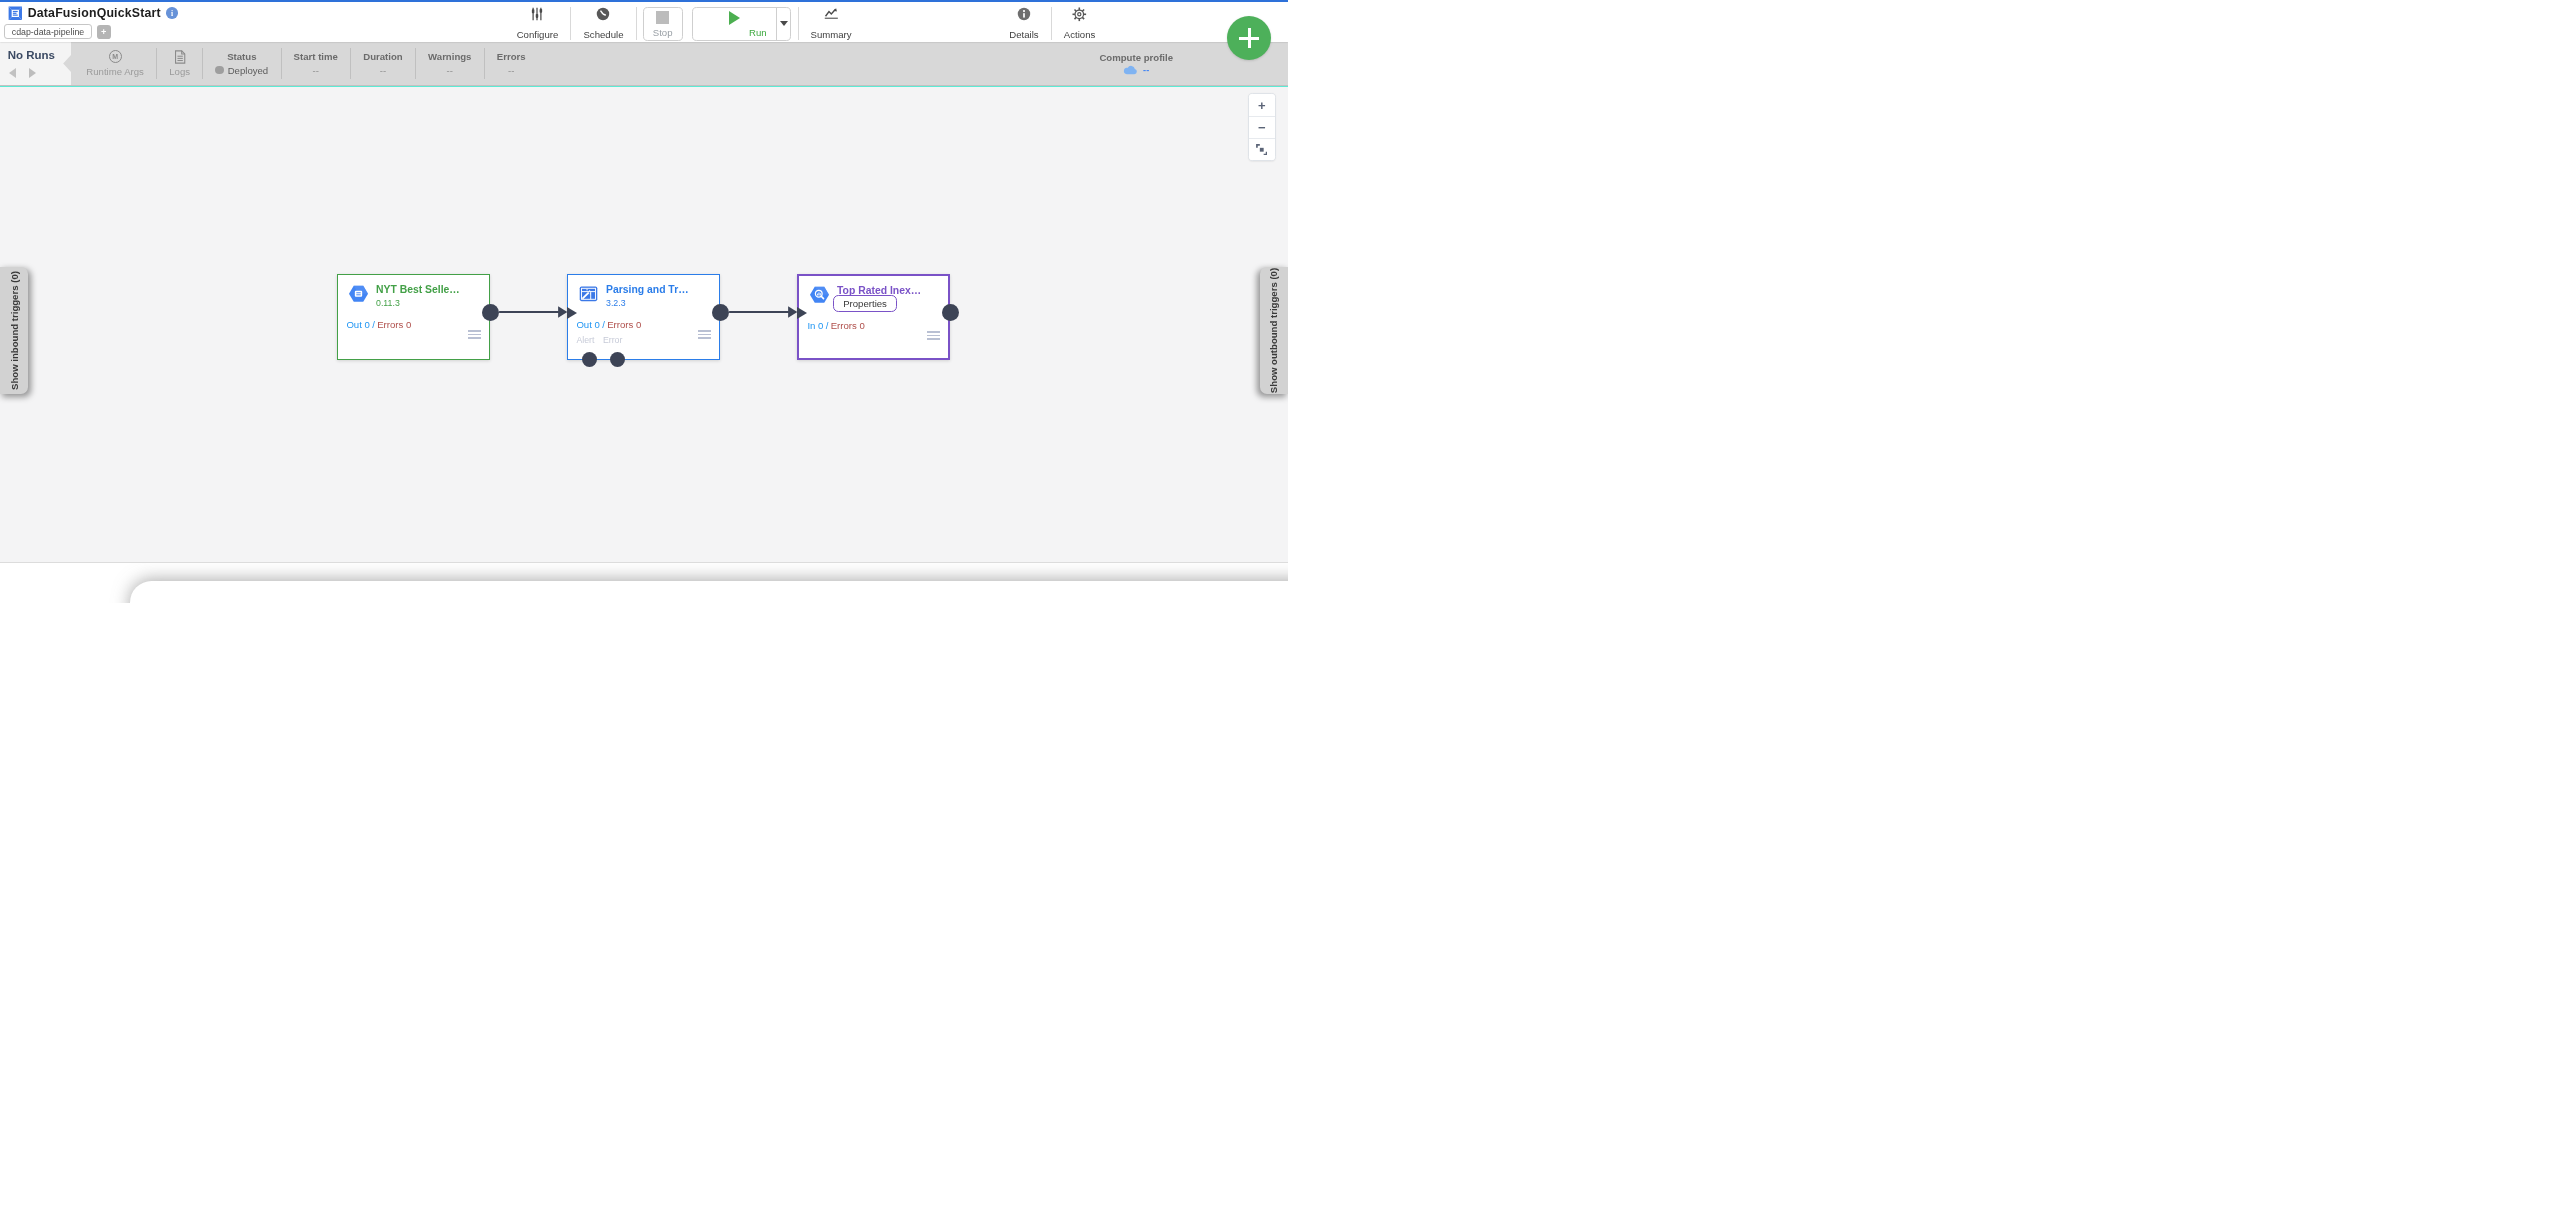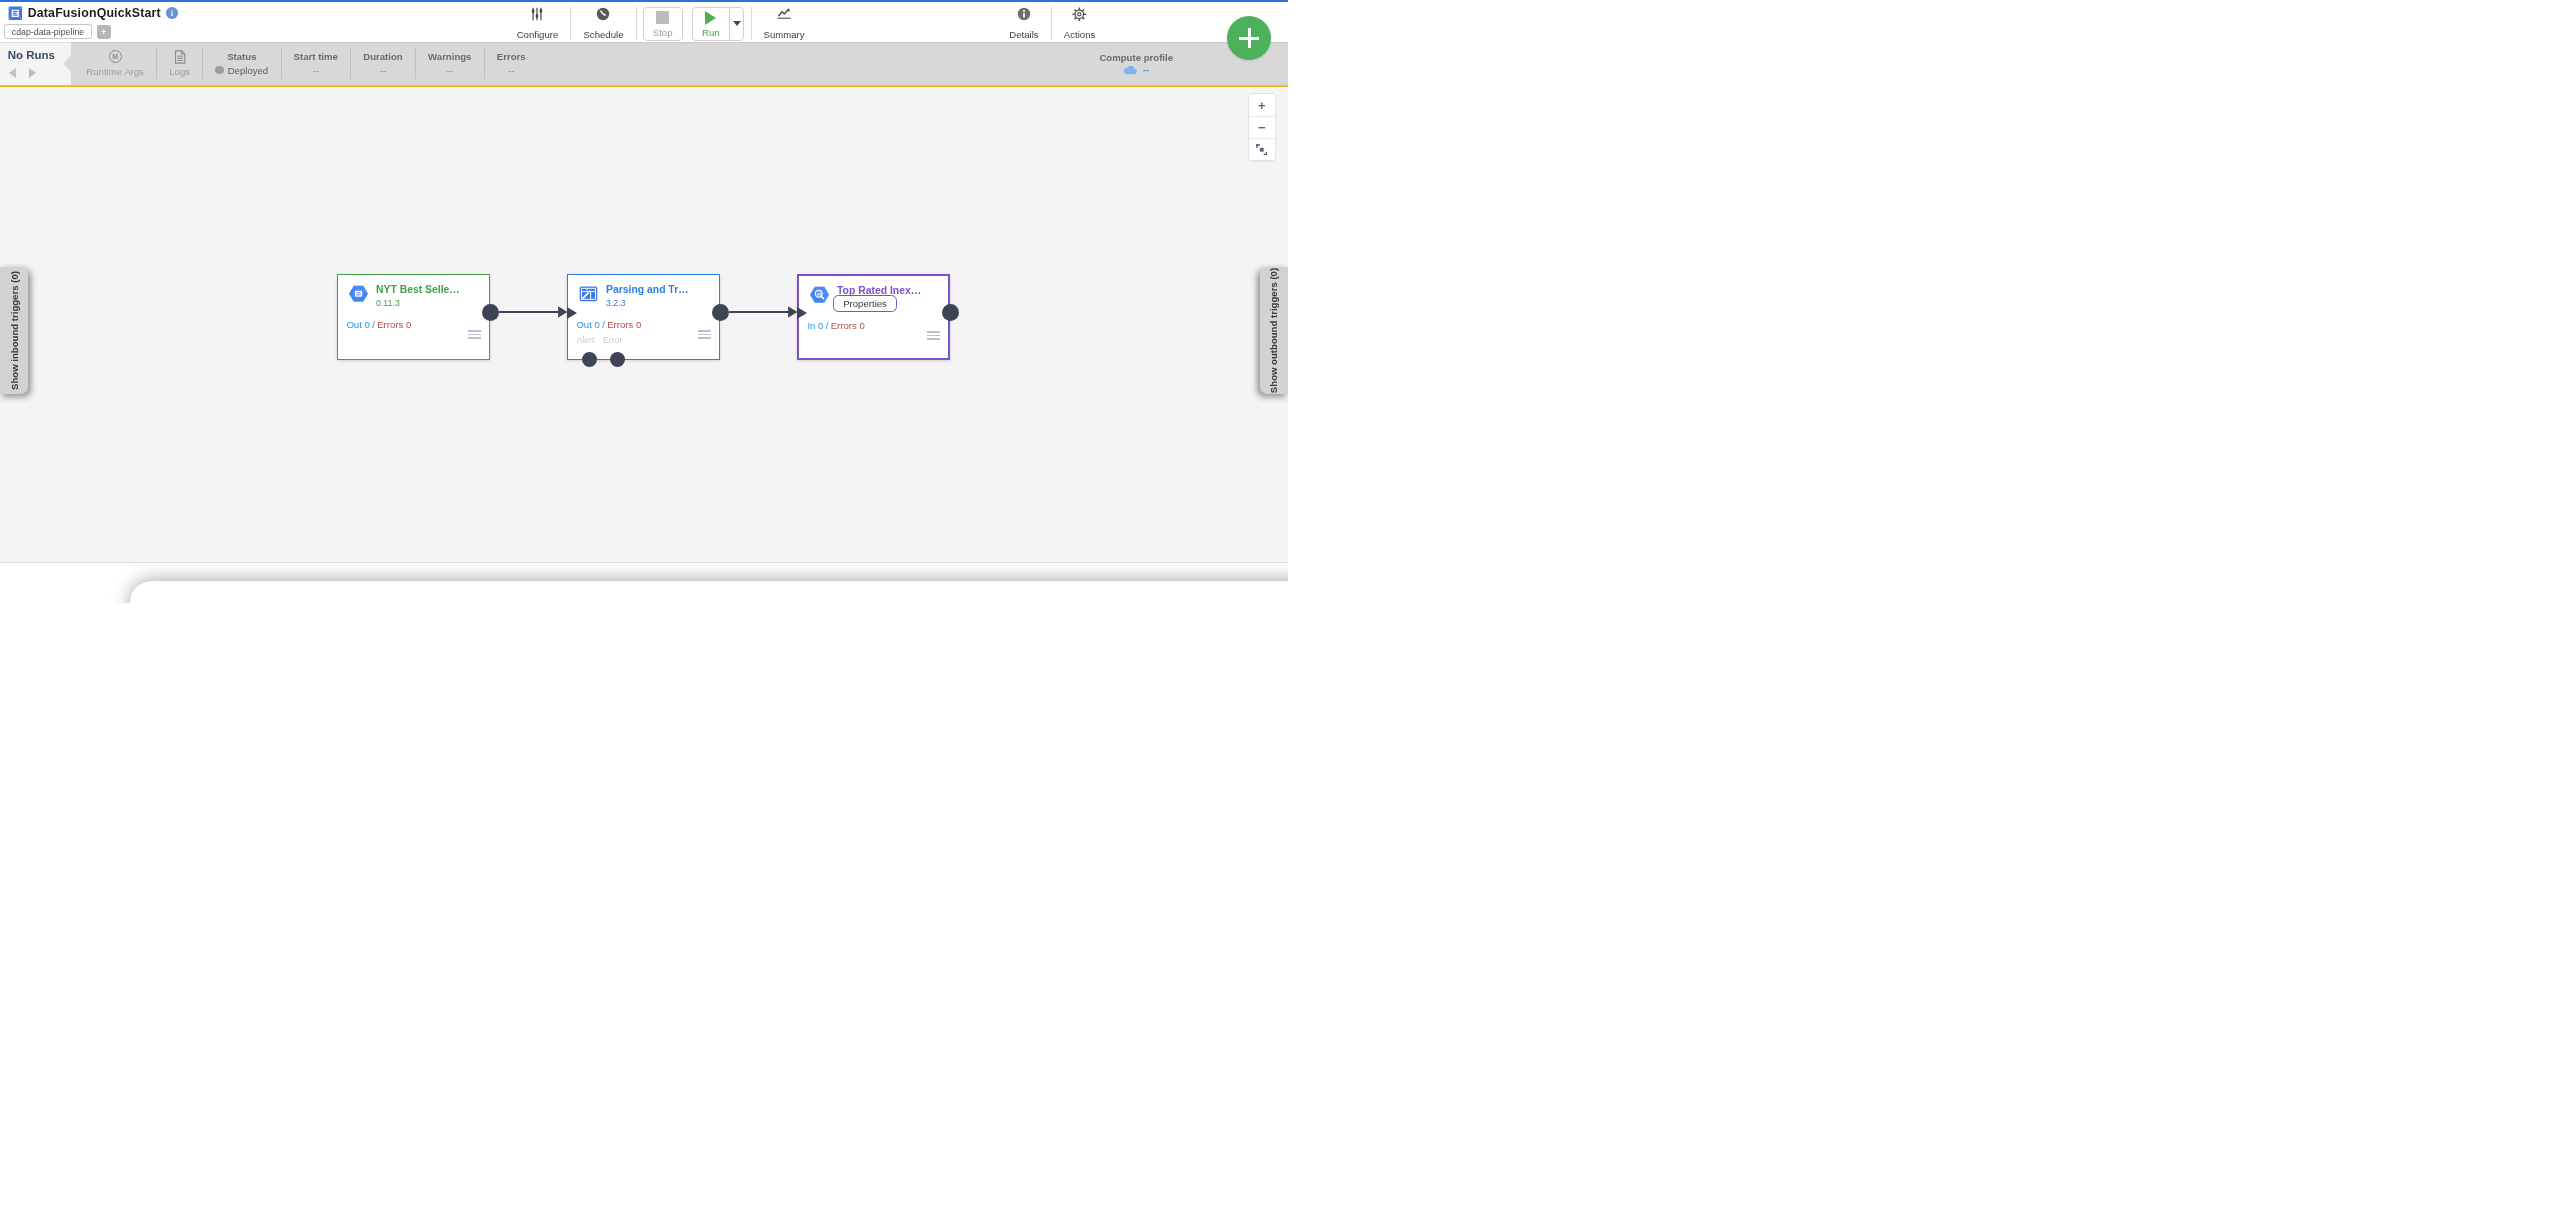--- a/index.html
+++ b/index.html
@@ -1,18 +1,18 @@
 <!DOCTYPE html>
 <html style="font-size:12.3px"><head>
 <meta charset="utf-8">
 <style>
   * { margin:0; padding:0; box-sizing:border-box; }
   html,body { width:1288px; height:603px; overflow:hidden; background:#fff;
     font-family:"Liberation Sans","DejaVu Sans",sans-serif; }
-  #app { position:relative; width:1288px; height:603px; background:#eab308; }
+  #app { position:relative; width:1288px; height:603px; background:#5eead4; }
 
   
   .header { position:absolute; top:0; left:0; right:0; height:42px; background:#fff;
     border-top:2.3px solid #2e71d9; z-index:5; box-shadow:0 0.8px 1.5px rgba(0,0,0,.18); }
   .brand { position:absolute; left:7.7px; top:3.8px; display:flex; align-items:center; gap:5.4px; }
   .logo { width:14.6px; height:14.6px; display:block; }
   .pipeline-title { font-size:12.3px; font-weight:bold; color:#1d1d1d; letter-spacing:0.2px; }
   .info-dot { width:11.5px; height:11.5px; border-radius:50%; background:#6792d8; color:#fff;
     font-size:7.7px; font-weight:bold; display:flex; align-items:center; justify-content:center;
     font-family:"Liberation Serif","DejaVu Serif",serif; }
@@ -26,21 +26,21 @@
   .tb-item { display:flex; flex-direction:column; align-items:center; justify-content:space-between;
     padding:0.8px 10.7px; cursor:pointer; }
   .tb-item .tb-label { font-size:9.6px; color:#3f3f3f; }
   .tb-sep { width:0.8px; background:#d9d9d9; margin:0.8px 1.5px; }
   .btn-box { display:flex; align-items:stretch; border:0.8px solid #cfcfcf; border-radius:4.6px;
     margin:0 4.6px; overflow:hidden; background:#fff; }
   .btn-main { display:flex; flex-direction:column; align-items:center; justify-content:space-between;
     padding:2.3px 9.2px 1.5px; cursor:pointer; }
   .btn-main .tb-label { font-size:9.6px; }
   .stop-label { color:#9aa0a6; }
-  .run-label { color:#3da93f; }
+  .run-label { color:#3da93f;margin-left:47px; }
   .stop-square { width:12.3px; height:12.3px; background:#bcbcbc; margin-top:1.5px; }
   .run-tri { width:0; height:0; border-left:11.5px solid #4caf50; border-top:7px solid transparent;
     border-bottom:7px solid transparent; margin-top:1.5px; }
   .caret-cell { display:flex; align-items:center; justify-content:center; width:14.6px;
     border-left:0.8px solid #cfcfcf; cursor:pointer; }
   .caret-down { width:0; height:0; border-top:5.4px solid #4a4a4a; border-left:4.6px solid transparent;
     border-right:4.6px solid transparent; }
   .right-tools { position:absolute; right:182px; top:4.6px; height:34px; display:flex; }
 
   .fab { position:absolute; left:1227px; top:16px; width:44px; height:44px; border-radius:50%;

